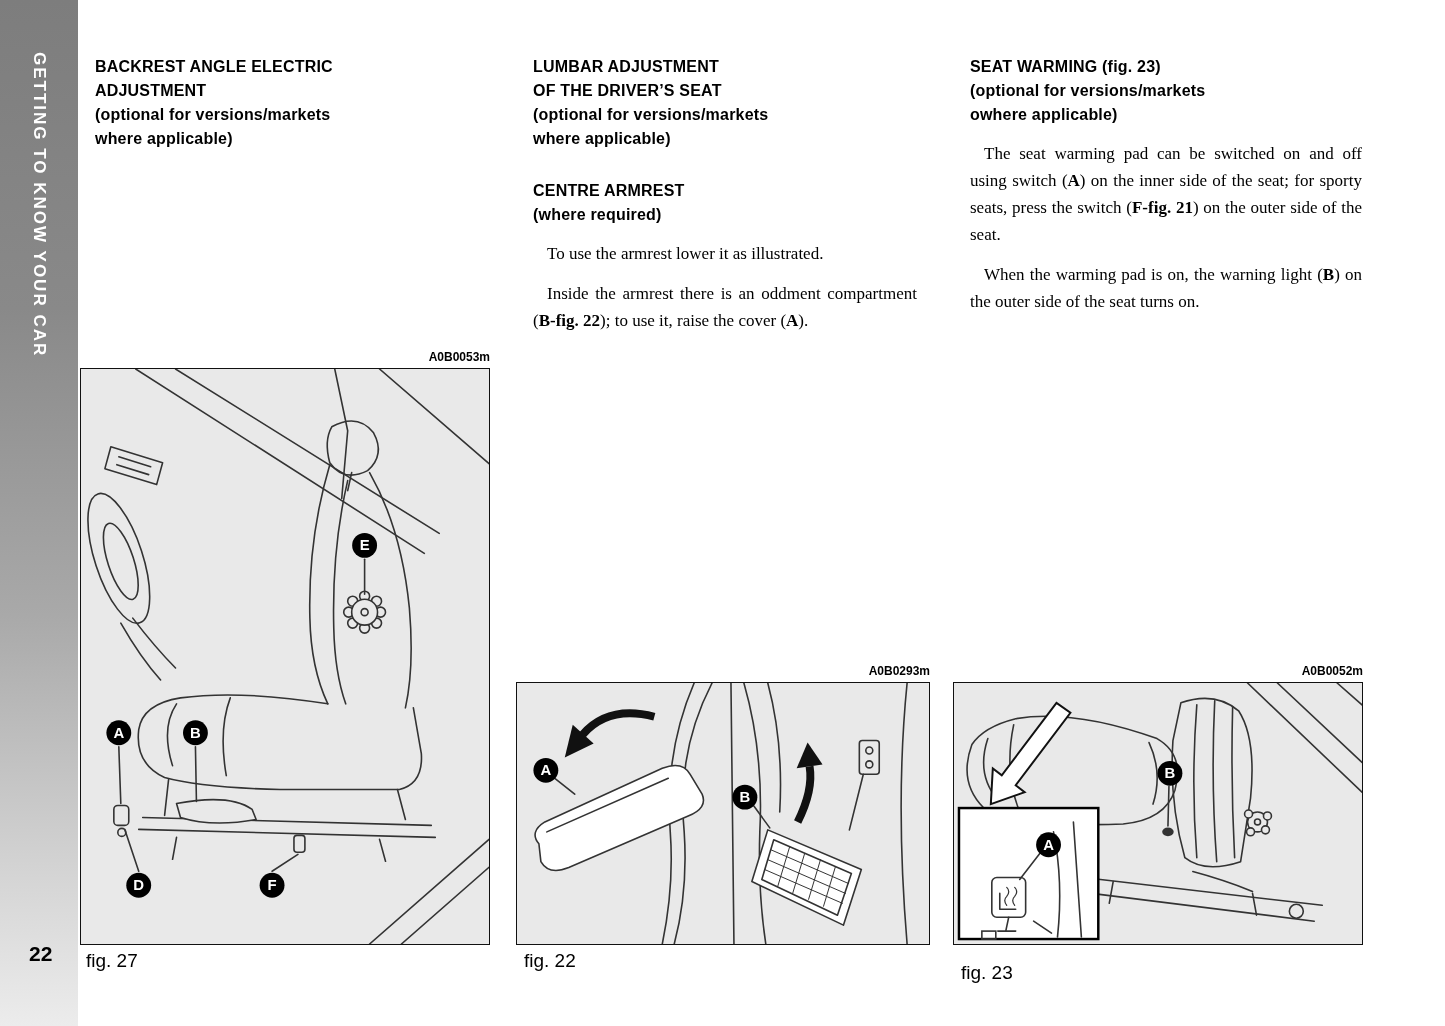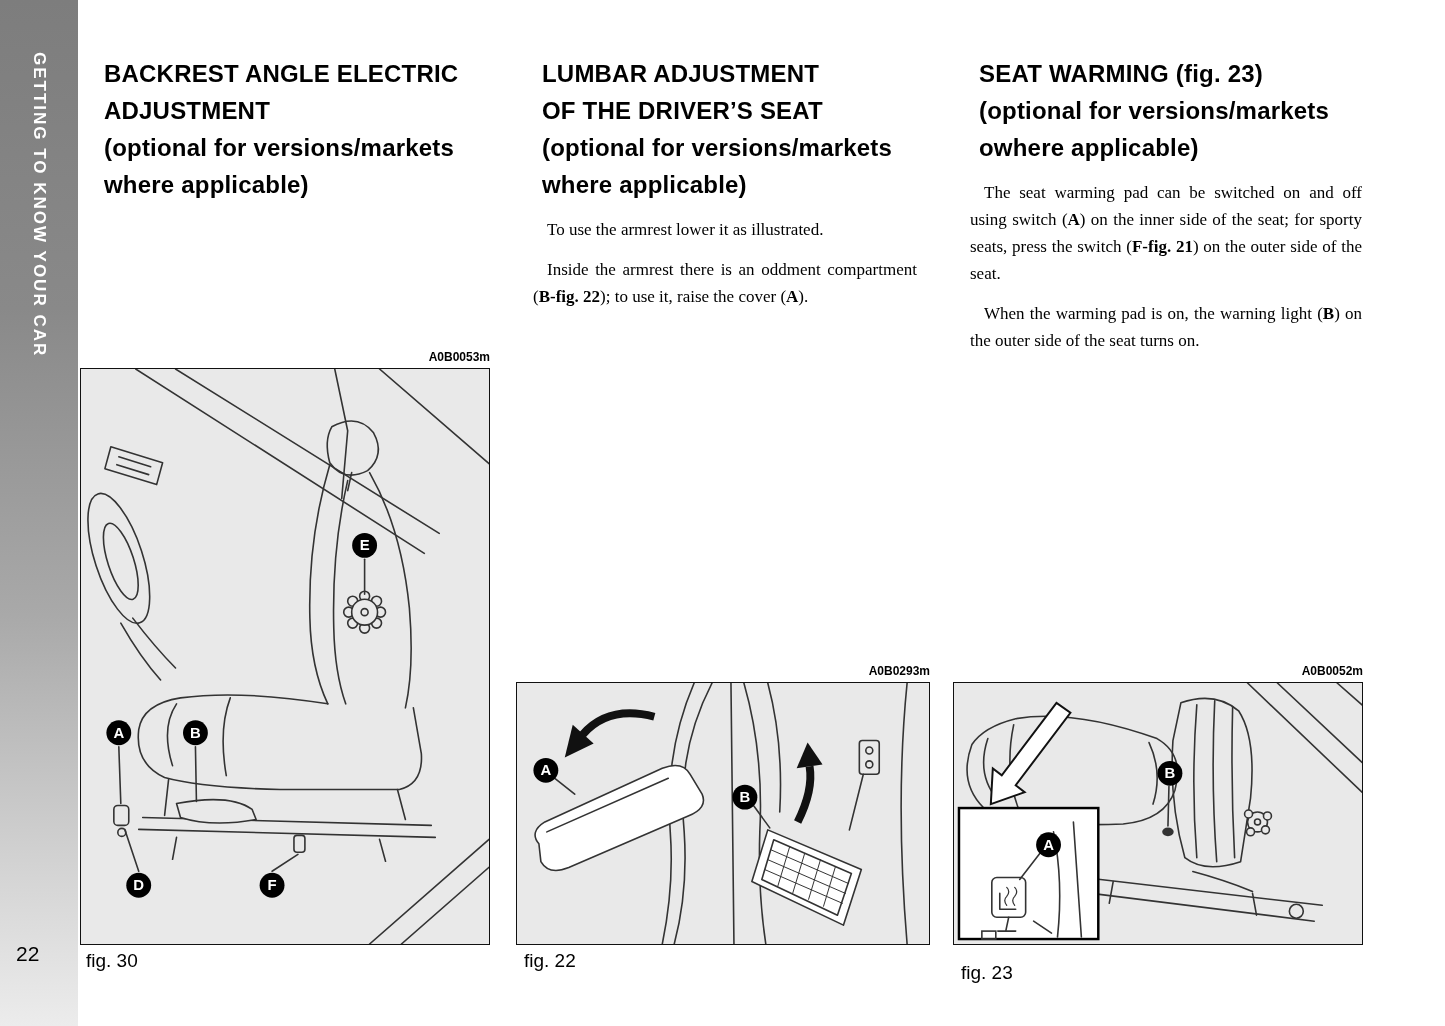--- a/index.html
+++ b/index.html
@@ -6,28 +6,28 @@
   html,body { background:#ffffff; }
   body { font-family:"Liberation Sans", sans-serif; color:#000; }
   .page { position:relative; width:1445px; height:1026px; background:#fff; overflow:hidden; }
 
   
   .sidebar { position:absolute; left:0; top:0; width:78px; height:1026px;
     background:linear-gradient(180deg,#7d7d7d 0%,#898989 30%,#a9a9a9 60%,#d4d4d4 85%,#ececec 100%); }
   .sidebar-text { position:absolute; top:52px; left:50%; transform:translateX(-50%);
     writing-mode:vertical-rl; white-space:nowrap; color:#fff; font-weight:bold;
     font-size:17px; letter-spacing:2px; }
-  .page-num { position:absolute; left:16px; top:942px; font-size:21px; font-weight:normal; }
+  .page-num { position:absolute; left:29px; top:942px; font-size:21px; font-weight:bold; }
 
   
   .col { position:absolute; top:55px; }
   .col1 { left:95px;  width:396px; }
   .col2 { left:533px; width:384px; }
   .col3 { left:970px; width:392px; }
-  h2 { font-size:24px; line-height:37px; font-weight:bold; letter-spacing:.2px;margin-left:9px; }
+  h2 { font-size:16px; line-height:24px; font-weight:bold; letter-spacing:.2px; }
   .h2b { margin-top:28px; }
   p { font-size:17px; line-height:27px; text-align:justify; text-indent:14px; margin-top:13px;font-family:Liberation Serif, serif; }
 
   
   .figbox { position:absolute; background:#e9e9e9; border:1.5px solid #111; }
   .figbox svg { display:block; width:100%; height:100%; }
   #fig21 { left:80px;  top:368px; width:410px; height:577px; }
   #fig22 { left:516px; top:682px; width:414px; height:263px; }
   #fig23 { left:953px; top:682px; width:410px; height:263px; }
   .figcode { position:absolute; font-size:12px; font-weight:bold; text-align:right; }
@@ -49,20 +49,21 @@
     <div class="sidebar-text">GETTING TO KNOW YOUR CAR</div>
     <div class="page-num">22</div>
   </div>
 
   <div class="col col1">
     <h2>BACKREST ANGLE ELECTRIC<br>ADJUSTMENT<br>(optional for versions/markets<br>where applicable)</h2>
   </div>
 
   <div class="col col2">
     <h2>LUMBAR ADJUSTMENT<br>OF THE DRIVER’S SEAT<br>(optional for versions/markets<br>where applicable)</h2>
+    <h2 class="h2b">CENTRE ARMREST<br>(where required)</h2>
     <p>To use the armrest lower it as illustrated.</p>
     <p>Inside the armrest there is an oddment compartment (<b>B-fig. 22</b>); to use it, raise the cover (<b>A</b>).</p>
   </div>
 
   <div class="col col3">
     <h2>SEAT WARMING (fig. 23)<br>(optional for versions/markets<br>owhere applicable)</h2>
     <p>The seat warming pad can be switched on and off using switch (<b>A</b>) on the inner side of the seat; for sporty seats, press the switch (<b>F-fig. 21</b>) on the outer side of the seat.</p>
     <p>When the warming pad is on, the warning light (<b>B</b>) on the outer side of the seat turns on.</p>
   </div>
 
@@ -243,17 +244,17 @@
       </g>
       <g>
         <circle cx="95" cy="163" r="12.5" fill="#000"></circle>
         <text class="callout" x="95" y="168">A</text>
         <circle cx="217" cy="91" r="12.5" fill="#000"></circle>
         <text class="callout" x="217" y="96">B</text>
       </g>
     </svg>
   </div>
 
-  <div class="figcaption" id="cap21">fig. 30</div>
+  <div class="figcaption" id="cap21">fig. 27</div>
   <div class="figcaption" id="cap22">fig. 22</div>
   <div class="figcaption" id="cap23">fig. 23</div>
 
 </div>
 
 </body></html>

